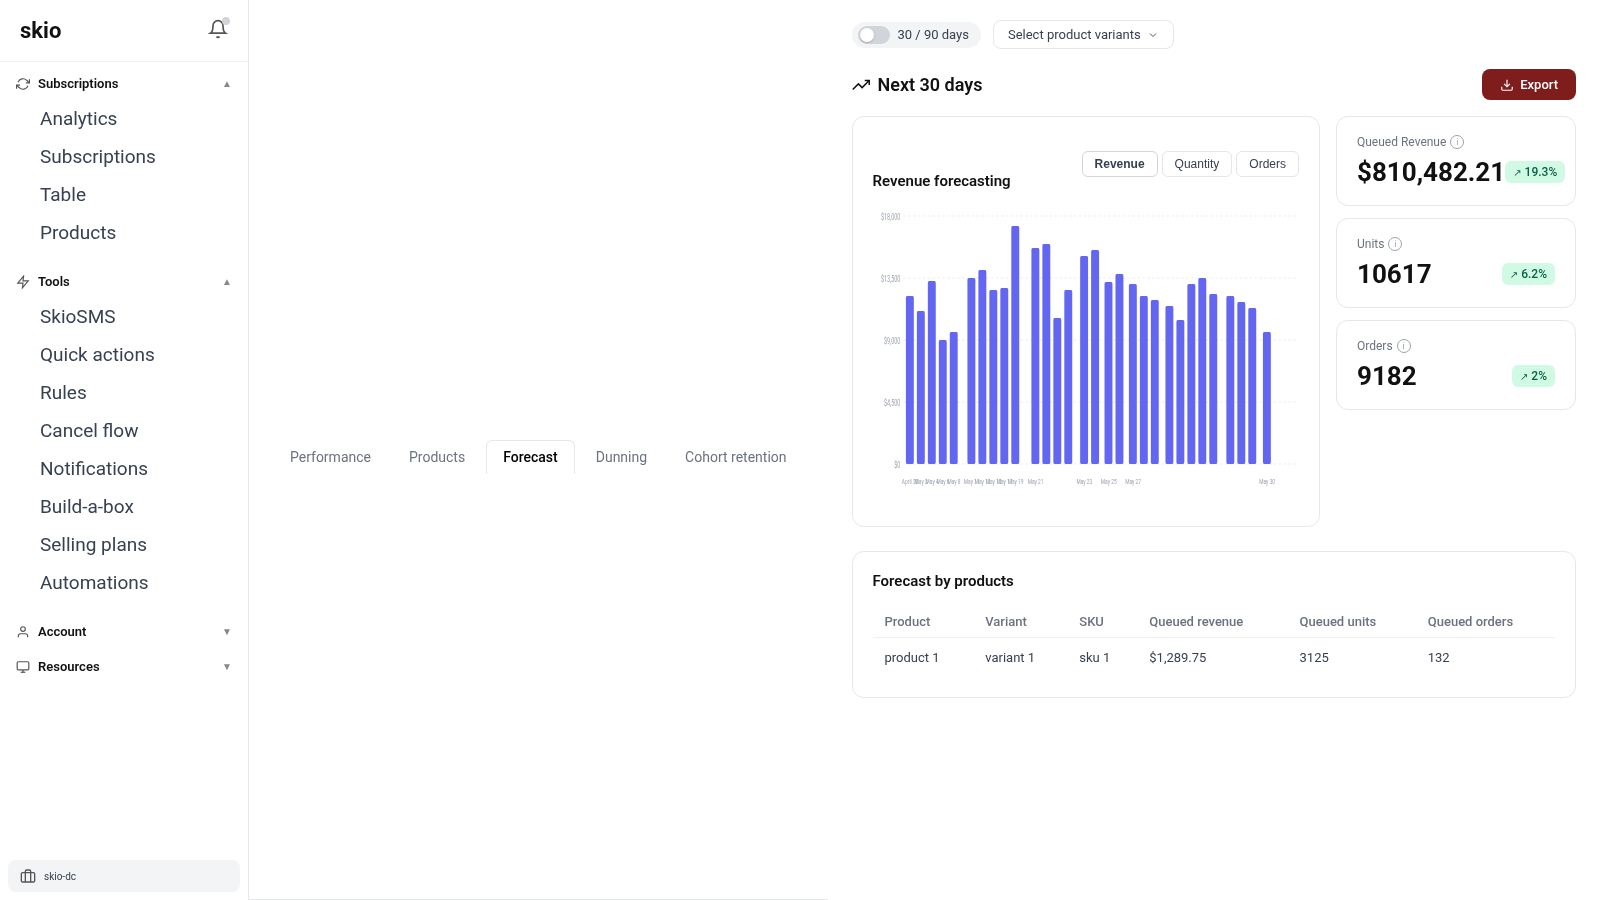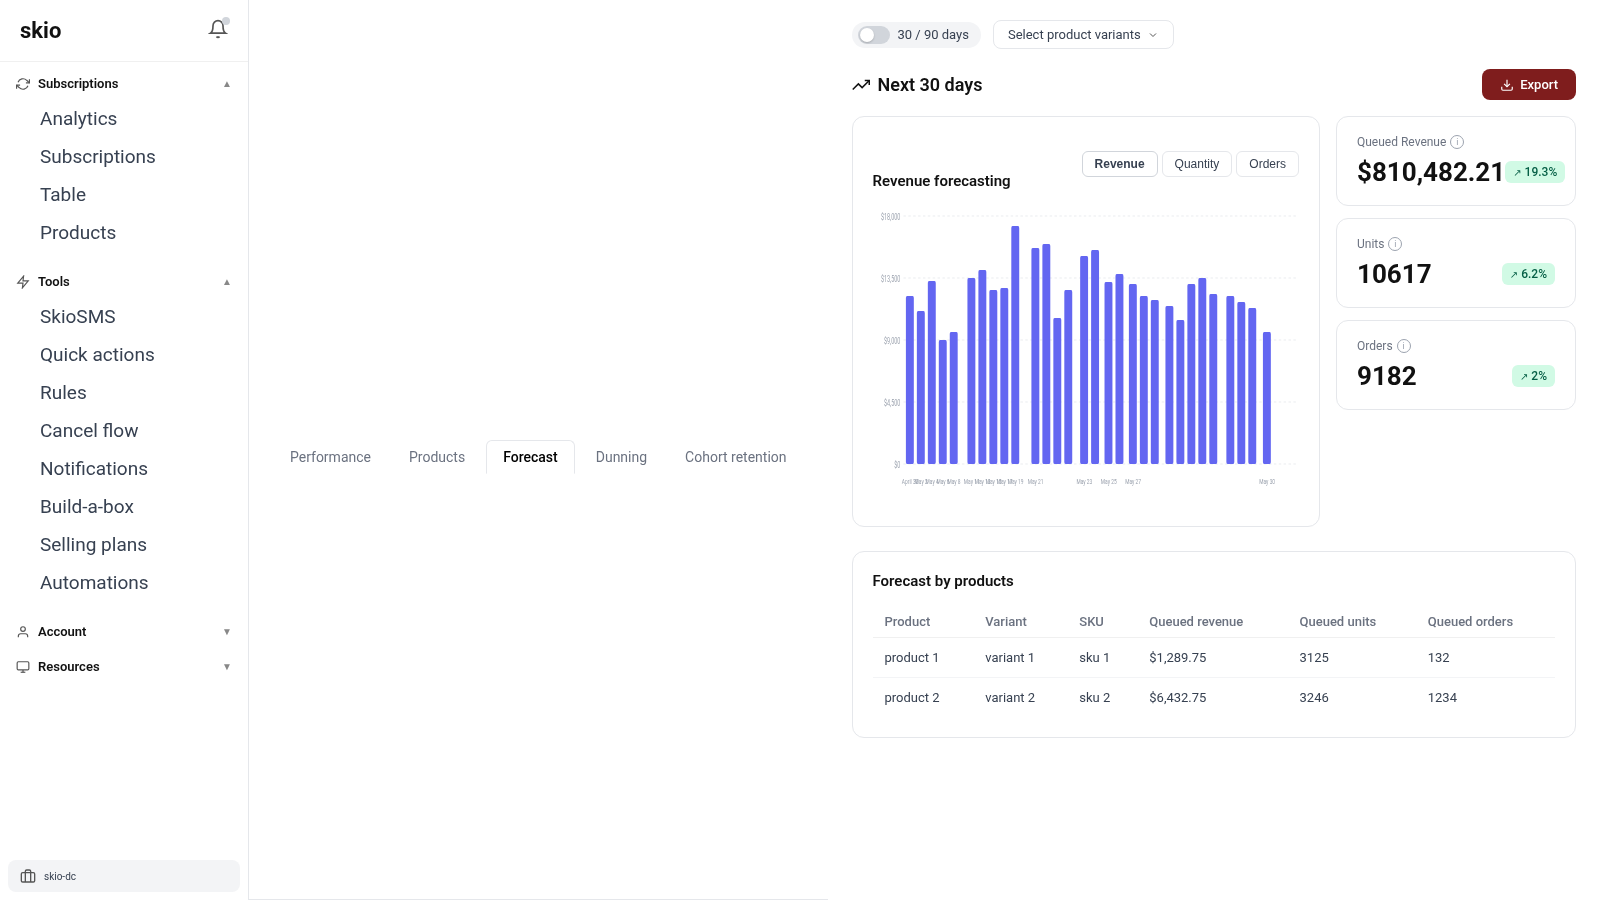--- a/index.html
+++ b/index.html
@@ -583,25 +583,17 @@
         </thead>
         <tbody id="products-tbody">
         <tr>
     <td>product 1</td>
     <td>variant 1</td>
     <td>sku 1</td>
     <td>$1,289.75</td>
     <td>3125</td>
     <td>132</td>
   </tr>
-            <tr>
-    <td>product 2</td>
-    <td>variant 2</td>
-    <td>sku 2</td>
-    <td>$6,432.75</td>
-    <td>3246</td>
-    <td>1234</td>
-  </tr>
           </tbody>
       </table>
     </div>
   </div>
 </div>
 
 </body></html>

